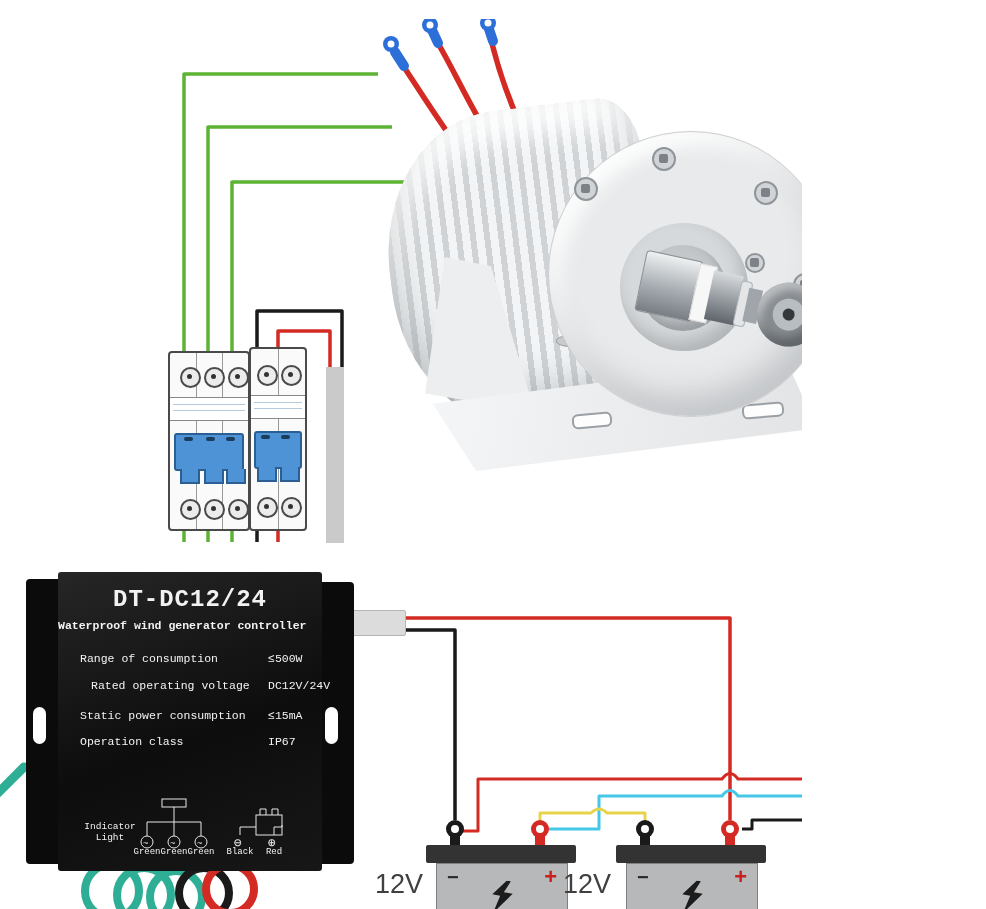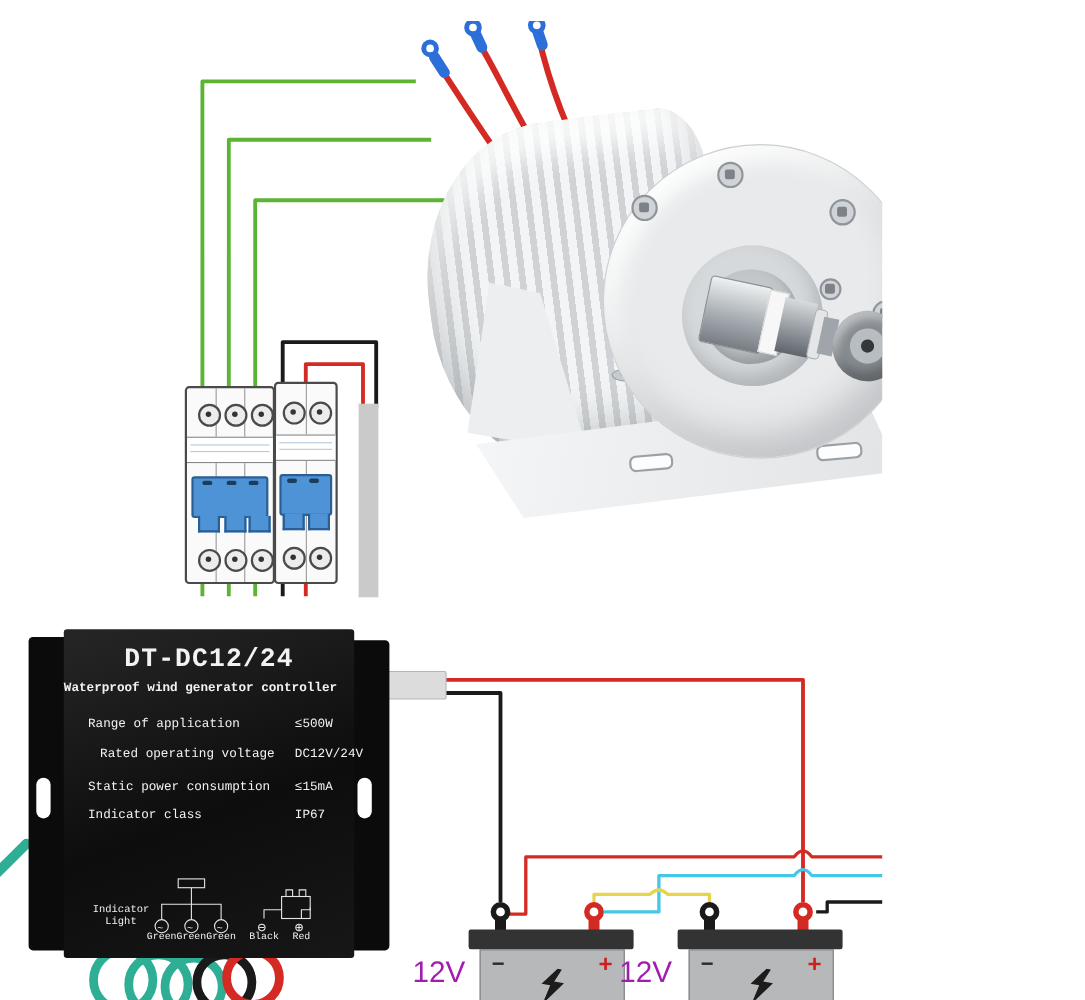--- a/index.html
+++ b/index.html
@@ -75,21 +75,21 @@
   .bal-table .lab{background:rgba(0,0,0,.10);}
   .bal-table .sp2{grid-column:3 / 5;}
   .bal-u{position:absolute;bottom:4px;font-size:15px;font-weight:700;color:#1a1a1a;}
   .bal-seq{position:absolute;bottom:13px;left:44px;width:70px;text-align:center;font-size:5.5px;color:#333;}
   .bal-seq2{position:absolute;bottom:5px;left:38px;width:82px;text-align:center;font-size:5.5px;color:#333;letter-spacing:0;}
   
   .bat-bar{background:#333;border-radius:2px;height:18px;width:150px;}
   .bat-body{background:#b6b8ba;border:1px solid #7d7f81;width:130px;height:61px;}
   .bat-minus{position:absolute;left:10px;top:2px;font-size:20px;font-weight:700;color:#2a2a2a;}
   .bat-plus{position:absolute;right:10px;top:0px;font-size:22px;font-weight:700;color:#cc1f1f;}
-  .bat-label{width:48px;text-align:right;font-size:27px;color:#a21caf;}
+  .bat-label{width:48px;text-align:right;font-size:27px;color:#404040;}
 </style>
 </head>
 <body>
 
 <div class="canvas">
 
   <svg class="abs" style="left:0;top:0" width="986" height="909" viewBox="0 0 986 909" fill="none" stroke-linejoin="round">
 
     <circle cx="112" cy="872" r="27" stroke-width="8" stroke="#2fae96"></circle>
     <circle cx="144" cy="876" r="27" stroke-width="8" stroke="#2fae96"></circle>
@@ -262,33 +262,33 @@
 
   <div class="abs ctl-ear" style="left:26px;top:560px;width:36px;height:285px;"></div>
   <div class="abs ctl-slot" style="left:33px;top:688px;width:13px;height:37px;"></div>
   <div class="abs ctl-ear" style="left:318px;top:563px;width:36px;height:282px;"></div>
   <div class="abs ctl-slot" style="left:325px;top:688px;width:13px;height:37px;"></div>
 
   <div class="abs ctl-face">
     <div class="ctl-title">DT-DC12/24</div>
     <div class="ctl-sub">Waterproof wind generator controller</div>
     <div class="spec" style="top:80px;">
-        <span>Range of application</span>
+        <span>Range of consumption</span>
         <span class="v">≤500W</span>
       </div>
     <div class="spec" style="top:107px;padding-left:11px;">
         <span>Rated operating voltage</span>
         <span class="v">DC12V/24V</span>
       </div>
     <div class="spec" style="top:137px;">
         <span>Static power consumption</span>
         <span class="v">≤15mA</span>
       </div>
     <div class="spec" style="top:163px;">
-        <span>Indicator class</span>
+        <span>Operation class</span>
         <span class="v">IP67</span>
       </div>
     <div class="ind">Indicator Light</div>
 
     <svg style="position:absolute;left:30px;top:225px;" width="230" height="55" viewBox="0 0 230 55" fill="none" stroke="#e6e6e6" stroke-width="1">
       <path d="M 59,39 V 25 H 113 V 39 M 86,39 V 25 M 86,25 V 10"></path>
       <rect x="74" y="2" width="24" height="8"></rect>
       <circle cx="59" cy="45" r="6"></circle>
         <circle cx="86" cy="45" r="6"></circle>
         <circle cx="113" cy="45" r="6"></circle>

